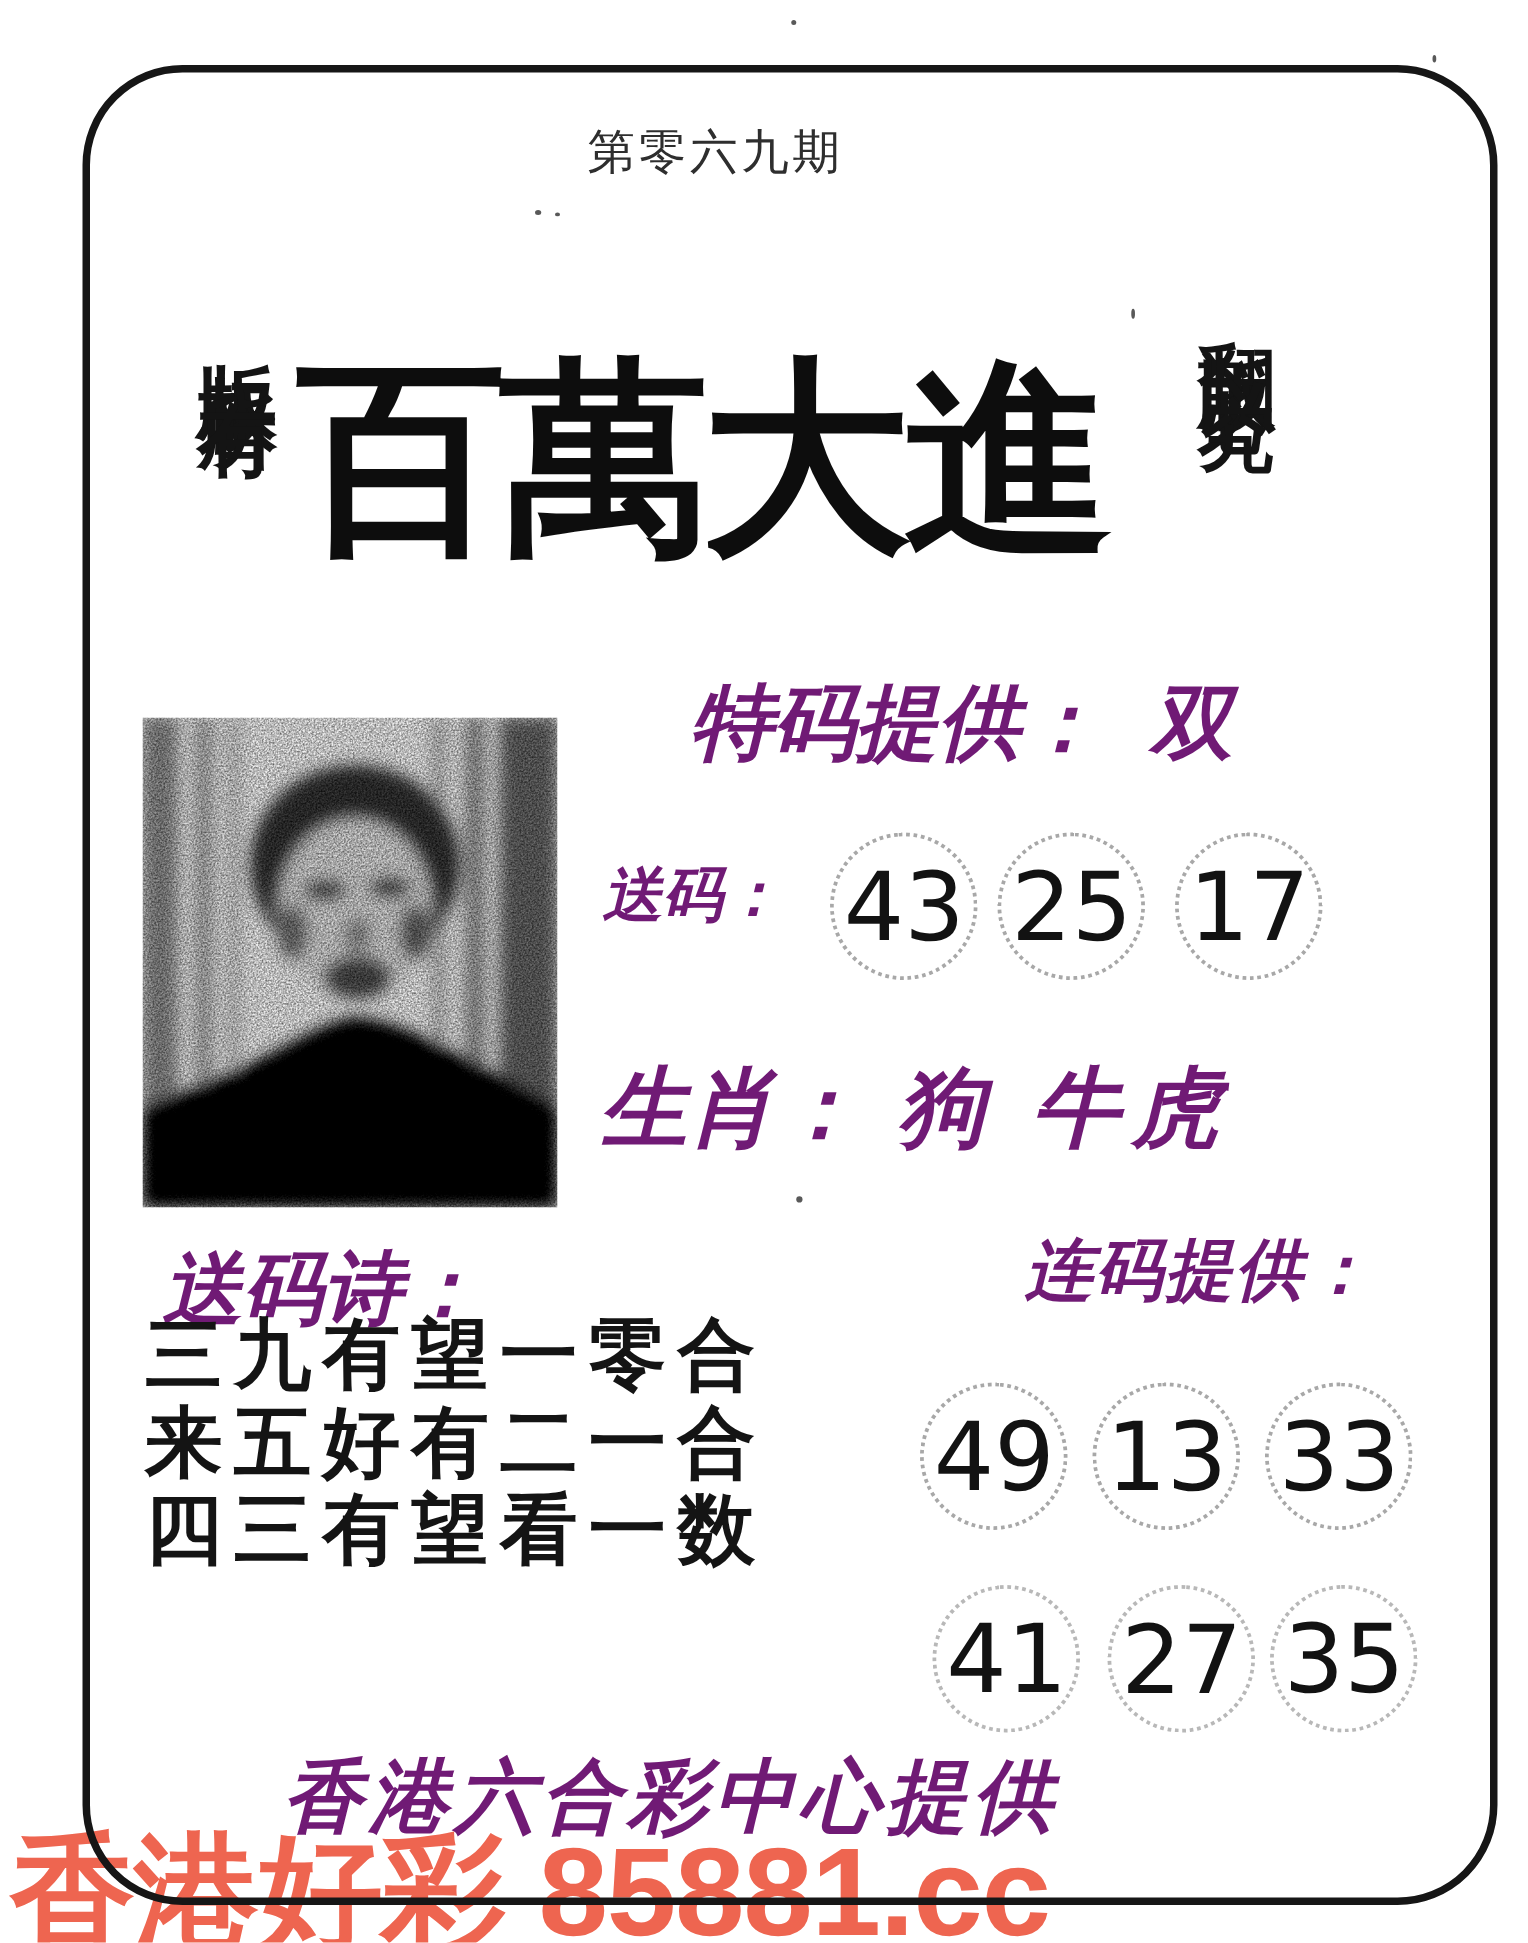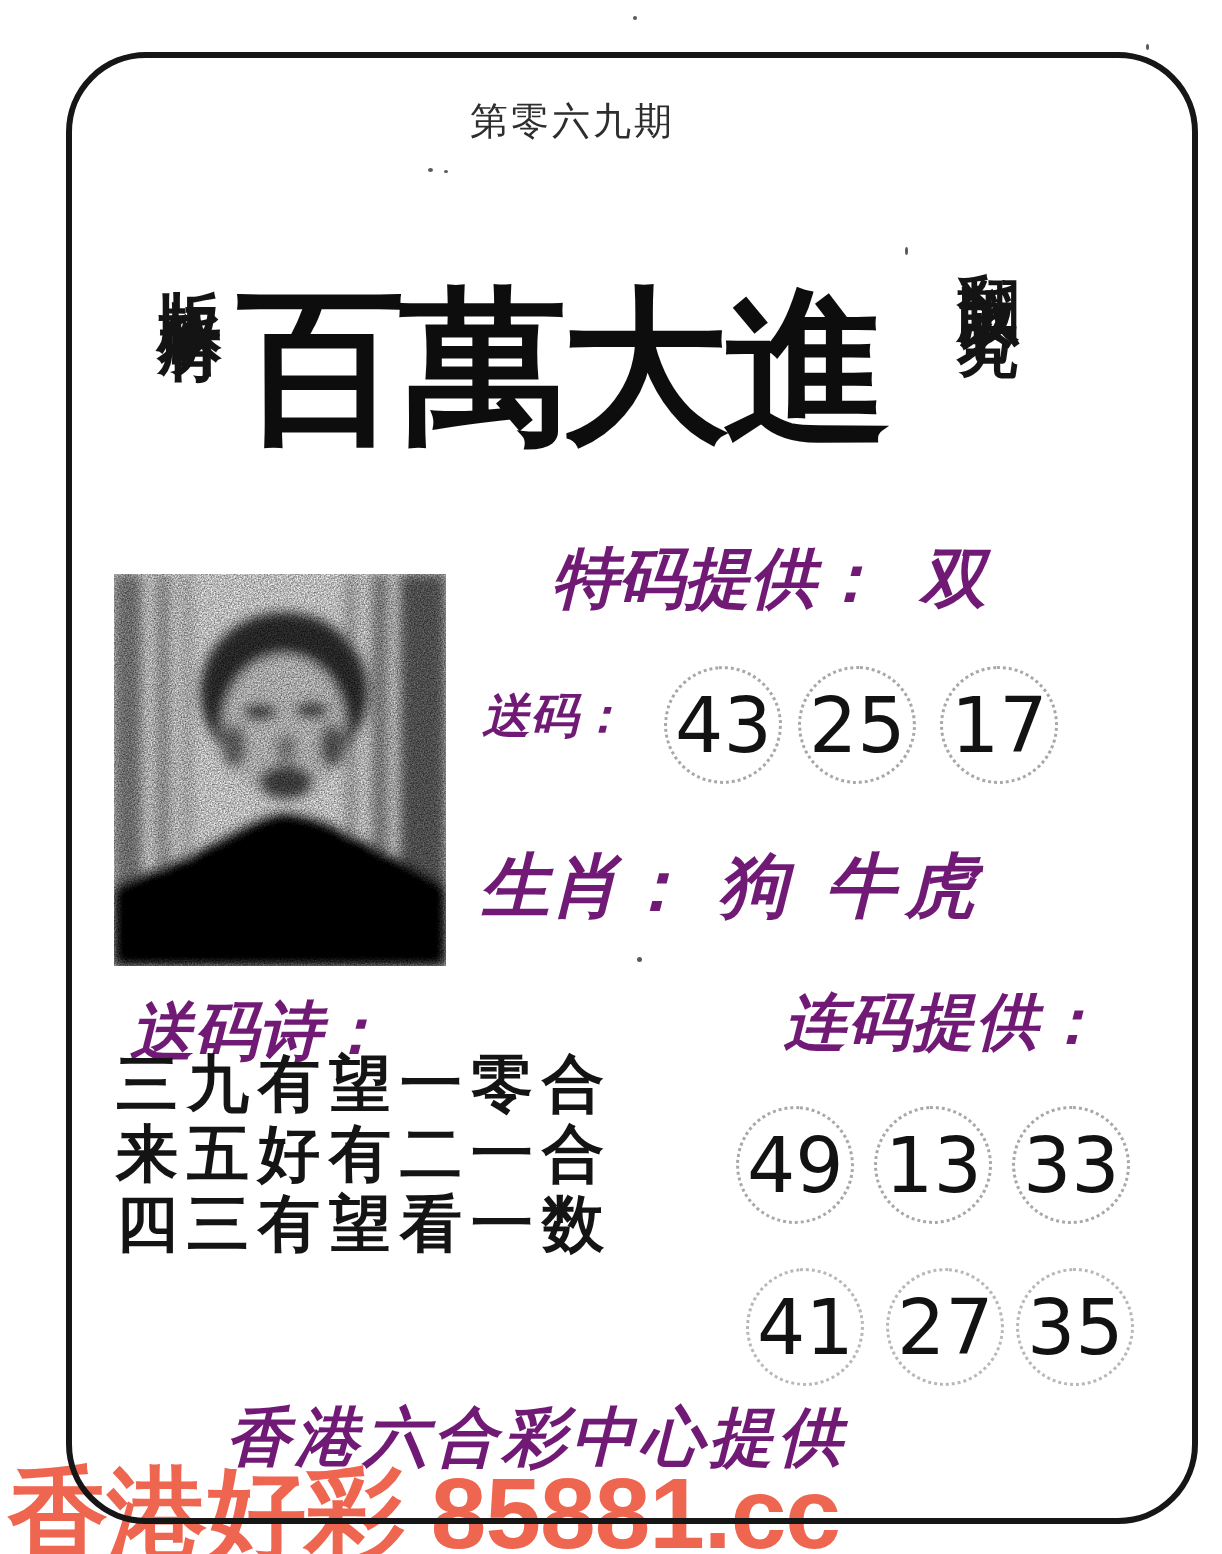--- a/index.html
+++ b/index.html
@@ -31,21 +31,21 @@
     letter-spacing:-6px;color:#0d0d0d;z-index:2;white-space:nowrap;
   }
   .line{z-index:2;font-weight:700;color:#701a75;white-space:nowrap;font-style:italic;}
   .special{left:552px;top:534px;font-size:66px;}
   .special .val{margin-left:38px;}
   .send-label{left:482px;top:684px;font-size:48px;}
   .zodiac{left:480px;top:840px;font-size:70px;}
   .zodiac .val{margin-left:28px;letter-spacing:10px;}
   .poem-title{left:130px;top:974px;font-size:64px;margin-top:14px;}
   .poem-line{left:116px;font-size:62px;letter-spacing:9px;font-weight:700;z-index:2;color:#141414;white-space:nowrap;}
-  .linked-label{left:784px;top:980px;font-size:62px;letter-spacing:2px;text-align:right;}
+  .linked-label{left:820px;top:980px;font-size:54px;letter-spacing:2px;text-align:right;}
   .footer-line{left:226px;top:1394px;font-size:64px;letter-spacing:5px;}
   .num-circle{
     position:absolute;width:112px;height:112px;border-radius:50%;
     border:3px dotted #a8a8a8;display:flex;align-items:center;justify-content:center;
     font-family:"DejaVu Sans","Liberation Sans",sans-serif;
     font-size:76px;color:#121212;z-index:2;
   }
   .num-circle.r2{border-color:#b8b8b8;}
   .photo{
     left:114px;top:574px;width:332px;height:392px;z-index:1;

